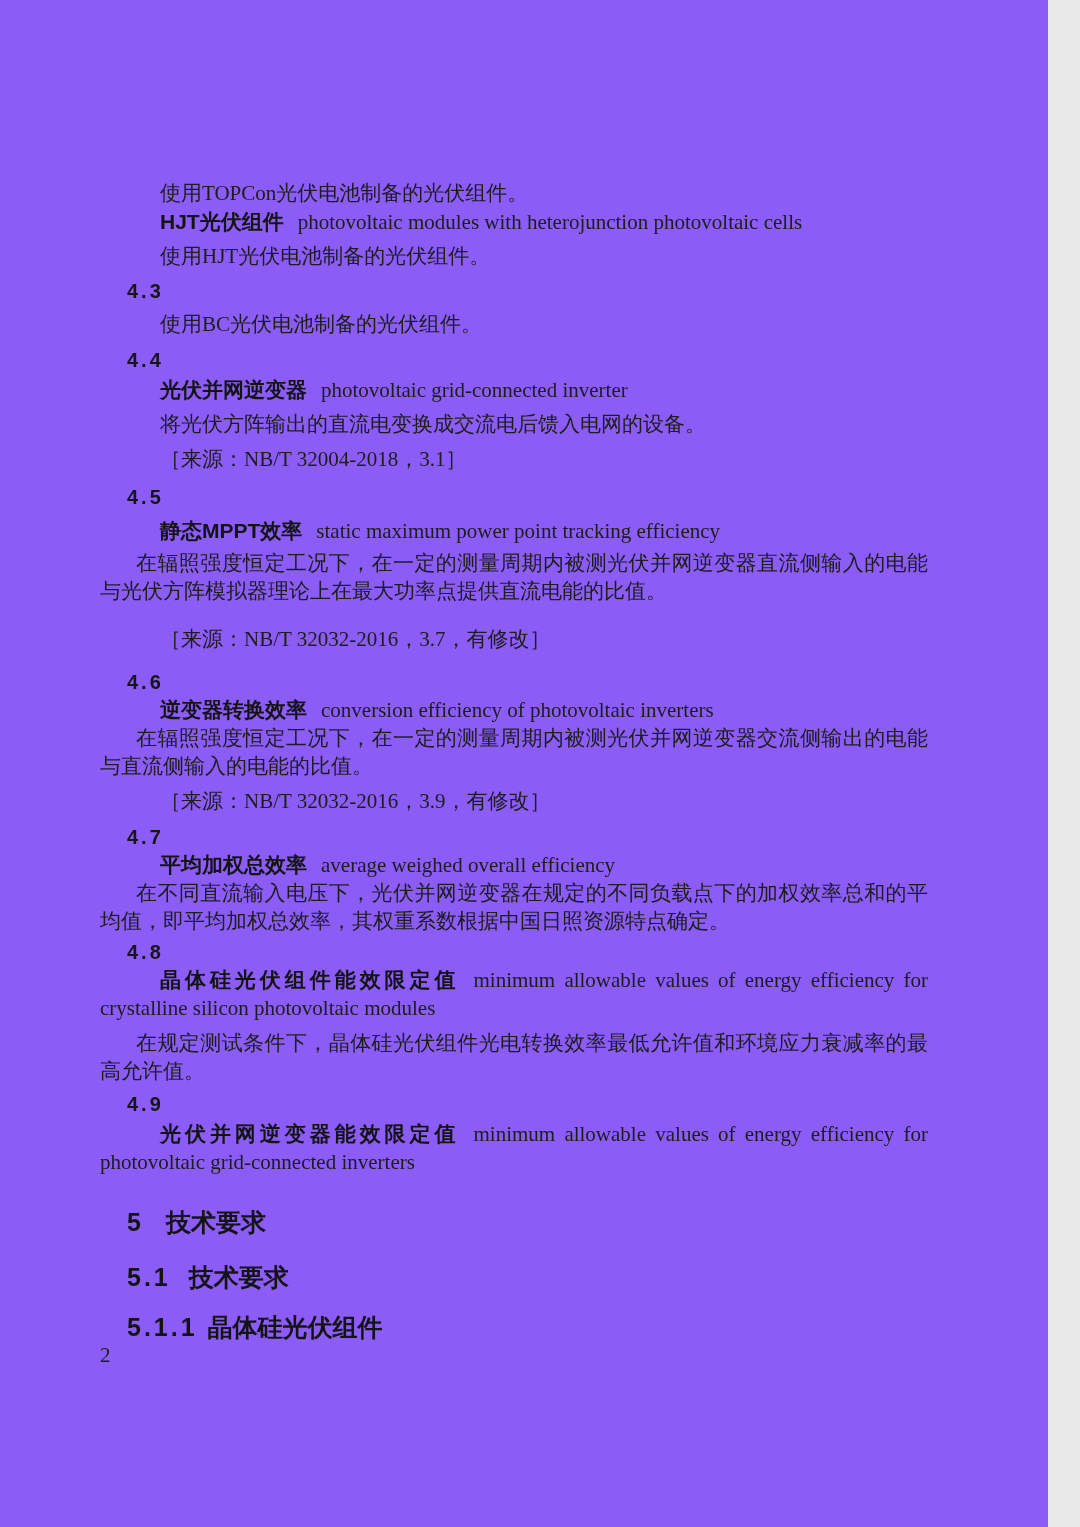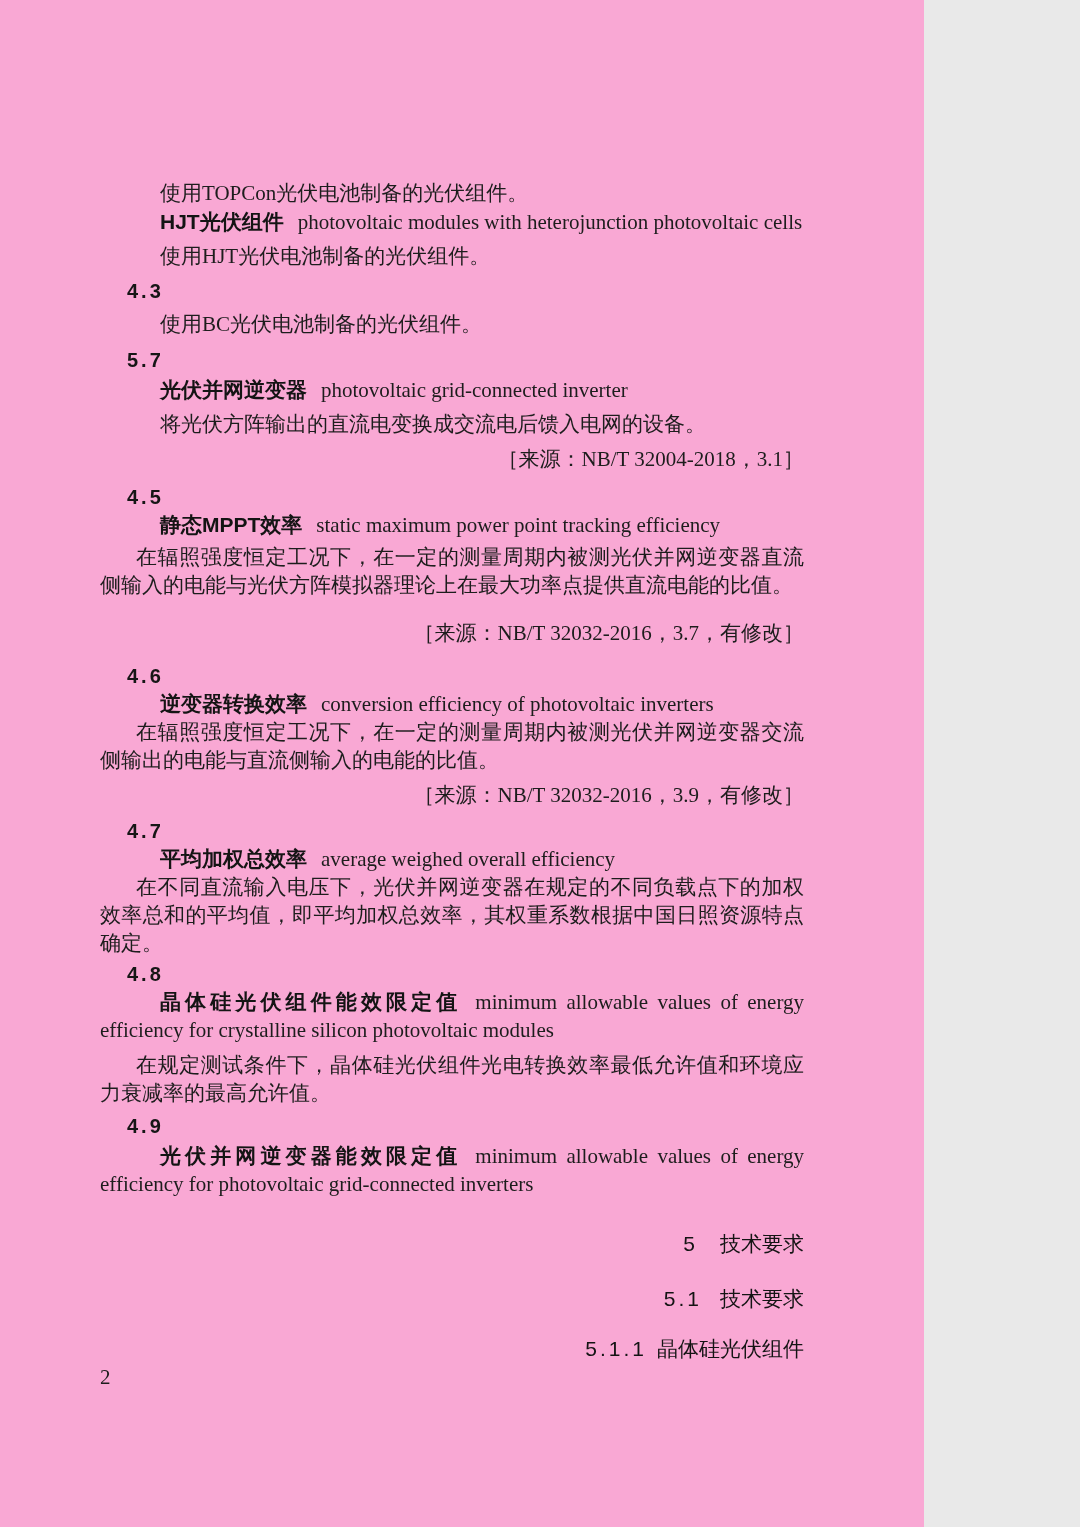--- a/index.html
+++ b/index.html
@@ -5,23 +5,23 @@
   * { margin: 0; padding: 0; box-sizing: border-box; }
   html, body { background: #e9e9e9; }
   body {
     width: 1080px;
     height: 1527px;
     font-family: "Liberation Serif", "DejaVu Serif", serif;
     color: #1d1d1d;
     overflow: hidden;
   }
   .page {
-    width: 924px;
+    width: 1048px;
     height: 1527px;
-    background: #f9a8d4;
+    background: #8b5cf6;
     padding: 179px 120px 5px 100px;
   }
   .line, p { line-height: 28px; font-size: 21px; }
 
   
   .clause-num {
     font-family: "Liberation Sans", "DejaVu Sans", sans-serif;
     font-size: 20px;
     font-weight: 600;
     letter-spacing: 3px;
@@ -44,31 +44,30 @@
   }
   .term-en { font-weight: 400; }
 
   
   .def { padding-left: 60px; }
 
   
   .body-par { text-align: justify; text-indent: 36px; }
 
   
-  .source { padding-left: 60px; text-align: right; }
+  .source { padding-left: 60px; }
 
   
   .heading {
     font-family: "Liberation Sans", "DejaVu Sans", sans-serif;
-    font-weight: 400;
-    font-size: 21px;
+    font-weight: 700;
+    font-size: 25px;
     line-height: 28px;
     padding-left: 27px;
     color: #141414;
-    text-align: right;
   }
   .heading .h-num { letter-spacing: 3px; }
   .gap-lg { margin-right: 22px; }
   .gap-md { margin-right: 18px; }
   .gap-sm { margin-right: 10px; }
 
   .page-number { font-size: 21px; line-height: 28px; }
 </style>
 </head>
 <body>
@@ -83,31 +82,31 @@
     </p>
     <p class="def" style="margin-top:6px">使用HJT光伏电池制备的光伏组件。</p>
   </div>
 
   <div>
     <div class="clause-num" style="margin-top:7px">4.3</div>
     <p class="def" style="margin-top:5px">使用BC光伏电池制备的光伏组件。</p>
   </div>
 
   <div>
-    <div class="clause-num" style="margin-top:8px">5.7</div>
+    <div class="clause-num" style="margin-top:8px">4.4</div>
     <p class="term" style="margin-top:2px">
       <span class="term-zh">光伏并网逆变器</span><span class="term-en">photovoltaic grid-connected inverter</span>
     </p>
     <p class="def" style="margin-top:6px">将光伏方阵输出的直流电变换成交流电后馈入电网的设备。</p>
     <p class="source" style="margin-top:7px">［来源：NB/T 32004-2018，3.1］</p>
   </div>
 
   <div>
     <div class="clause-num" style="margin-top:10px">4.5</div>
-    <p class="term" style="">
+    <p class="term" style="margin-top:6px">
       <span class="term-zh">静态MPPT效率</span><span class="term-en">static maximum power point tracking efficiency</span>
     </p>
     <p class="body-par" style="margin-top:4px">在辐照强度恒定工况下，在一定的测量周期内被测光伏并网逆变器直流侧输入的电能与光伏方阵模拟器理论上在最大功率点提供直流电能的比值。</p>
     <p class="source" style="margin-top:20px">［来源：NB/T 32032-2016，3.7，有修改］</p>
   </div>
 
   <div>
     <div class="clause-num" style="margin-top:15px">4.6</div>
     <p class="term" style="">
       <span class="term-zh">逆变器转换效率</span><span class="term-en">conversion efficiency of photovoltaic inverters</span>

